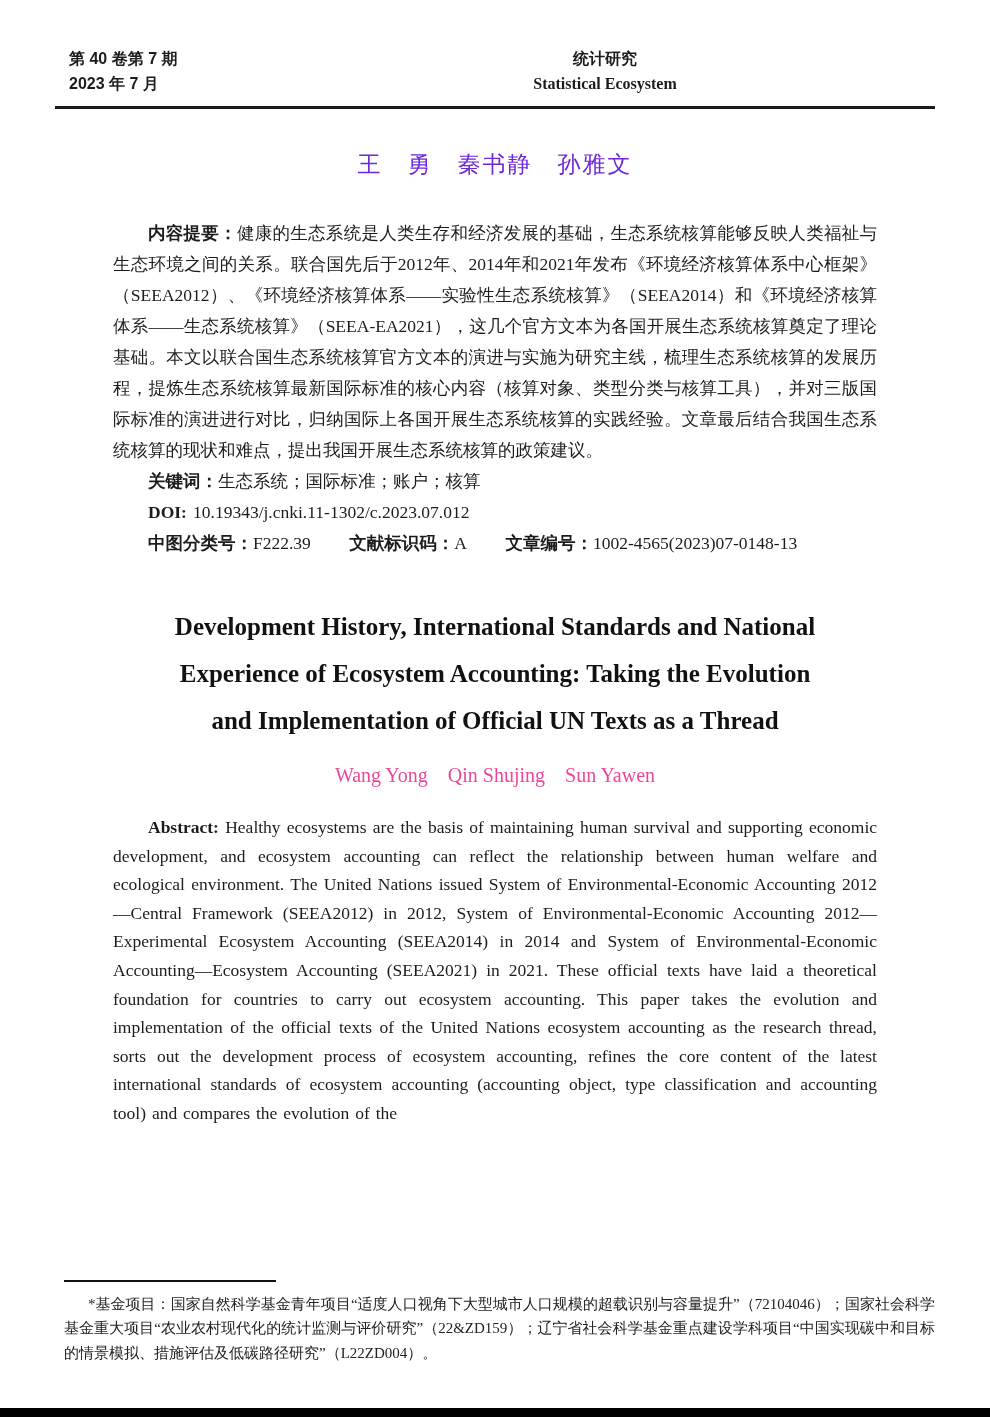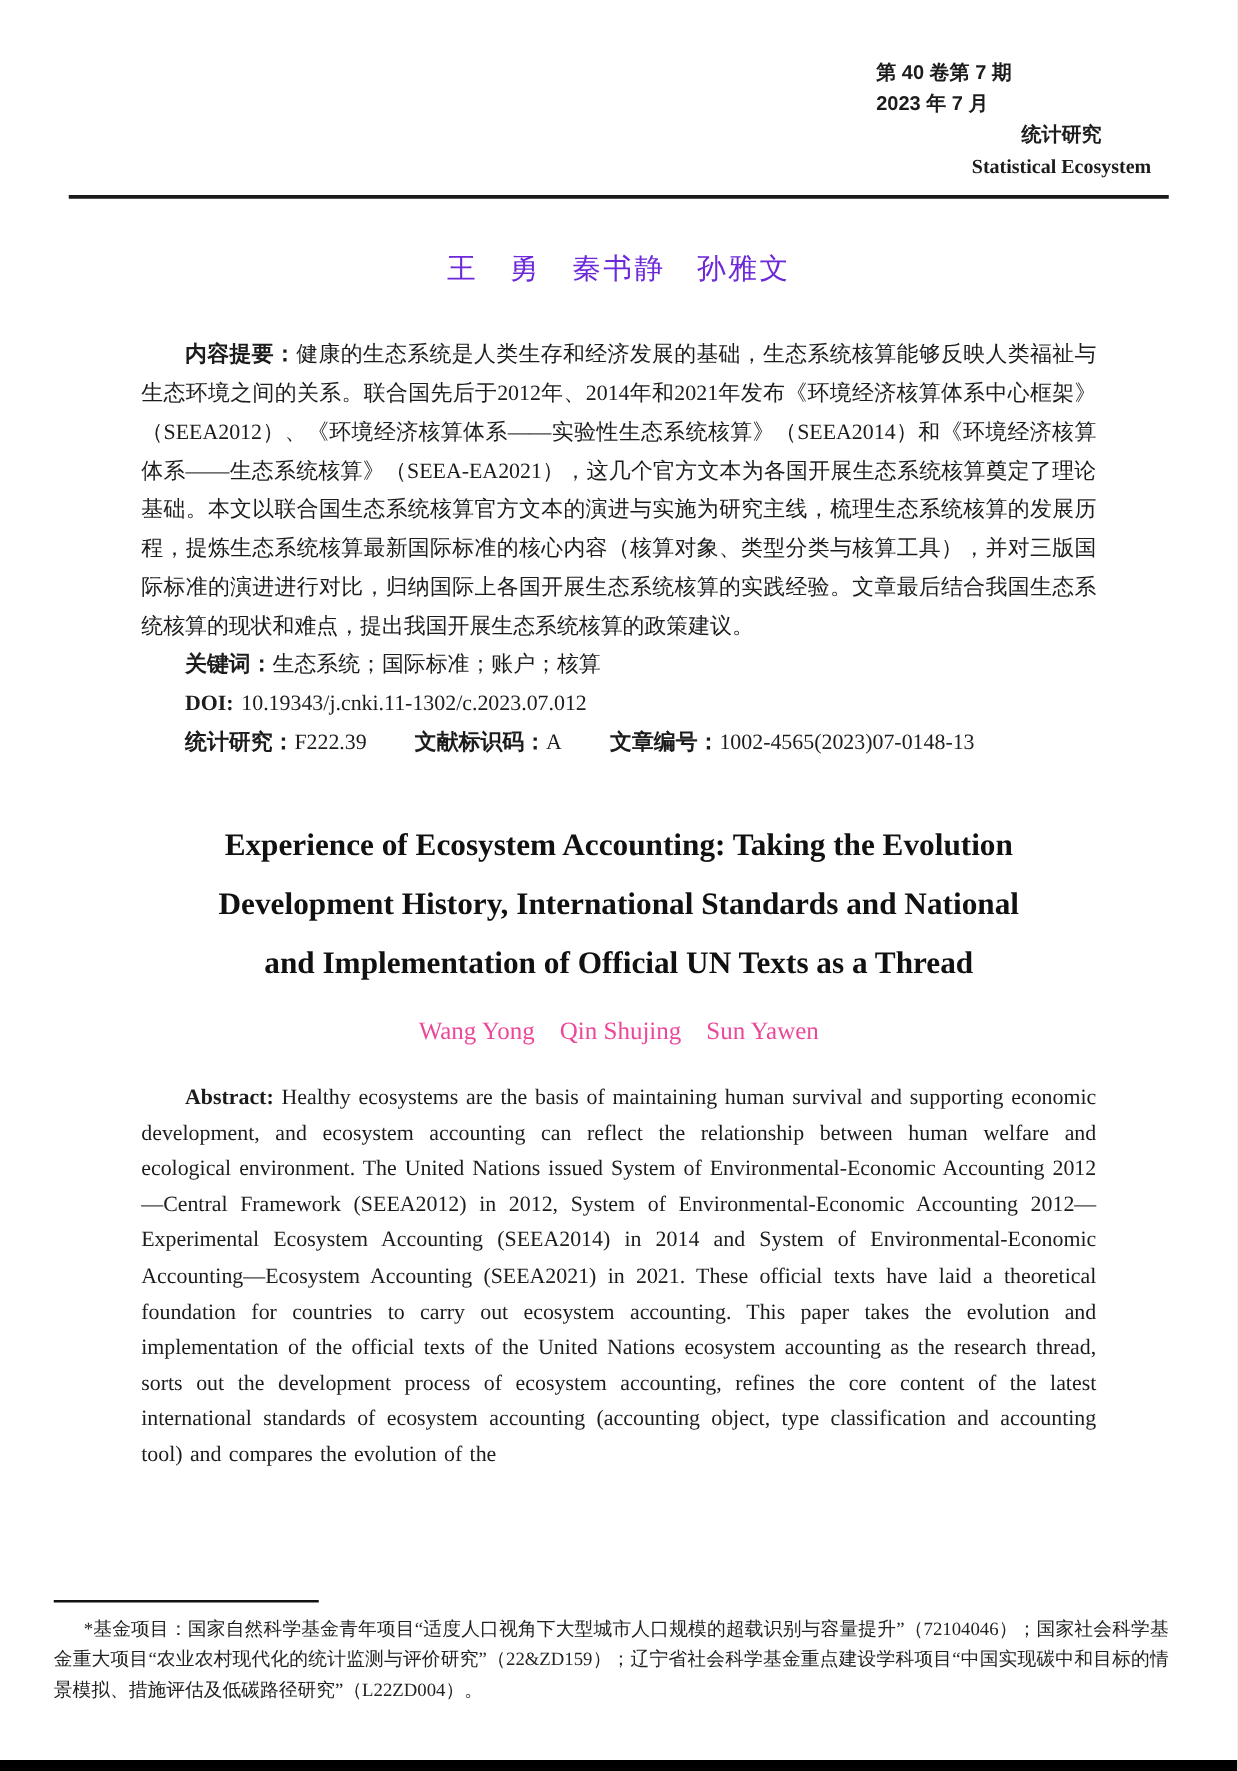--- a/index.html
+++ b/index.html
@@ -19,21 +19,20 @@
     margin: 0 55px;
     padding: 46px 14px 10px 14px;
     border-bottom: 3px solid #1a1a1a;
     display: flex;
     justify-content: space-between;
     align-items: flex-end;
     font-family: "Liberation Sans", "DejaVu Sans", sans-serif;
     font-weight: bold;
     font-size: 16px;
     line-height: 25px;
-    flex-direction: column;
   }
   .jheader .col { white-space: nowrap; }
   .jheader .c-left  { text-align: left;  width: 220px; }
   .jheader .c-mid   { text-align: center; flex: 1; }
   .jheader .c-right { text-align: right; width: 220px; font-family: "Liberation Serif", serif; }
   .jheader .c-mid .en { font-family: "Liberation Serif", serif; }
 
   
   .title-cn {
     margin: 40px 60px 0;
@@ -100,21 +99,21 @@
     margin: 26px 113px 0 113px;
     font-size: 17.5px;
     line-height: 28.6px;
     text-align: justify;
   }
   .abs-en p { margin: 0; text-indent: 2em; word-spacing: 1.5px; }
 
   
   .footnote-area {
     position: absolute;
-    left: 43px;
+    left: 64px;
     right: 55px;
     bottom: 52px;
   }
   .footnote-rule {
     width: 212px;
     border-top: 2.5px solid #111;
     margin-bottom: 10px;
   }
   .footnote {
     font-size: 15px;
@@ -148,26 +147,26 @@
   </header>
 
 
 
   <div class="authors-cn">王　勇　秦书静　孙雅文</div>
 
   <section class="abs-cn">
     <p><span class="blabel">内容提要：</span><span>健康的生态系统是人类生存和经济发展的基础，生态系统核算能够反映人类福祉与生态环境之间的关系。联合国先后于2012年、2014年和2021年发布《环境经济核算体系中心框架》（SEEA2012）、《环境经济核算体系——实验性生态系统核算》（SEEA2014）和《环境经济核算体系——生态系统核算》（SEEA-EA2021），这几个官方文本为各国开展生态系统核算奠定了理论基础。本文以联合国生态系统核算官方文本的演进与实施为研究主线，梳理生态系统核算的发展历程，提炼生态系统核算最新国际标准的核心内容（核算对象、类型分类与核算工具），并对三版国际标准的演进进行对比，归纳国际上各国开展生态系统核算的实践经验。文章最后结合我国生态系统核算的现状和难点，提出我国开展生态系统核算的政策建议。</span></p>
     <p><span class="blabel">关键词：</span><span>生态系统；国际标准；账户；核算</span></p>
     <p><span class="doi-label">DOI:</span><span>10.19343/j.cnki.11-1302/c.2023.07.012</span></p>
-    <p><span class="blabel">统计研究：</span><span>F222.39</span><span class="blabel meta-gap">文献标识码：</span><span>A</span><span class="blabel meta-gap">文章编号：</span><span>1002-4565(2023)07-0148-13</span></p>
+    <p><span class="blabel">中图分类号：</span><span>F222.39</span><span class="blabel meta-gap">文献标识码：</span><span>A</span><span class="blabel meta-gap">文章编号：</span><span>1002-4565(2023)07-0148-13</span></p>
   </section>
 
   <h2 class="title-en" style="margin-block:44px 0;">
+    <div>Development History, International Standards and National</div>
     <div>Experience of Ecosystem Accounting: Taking the Evolution</div>
-    <div>Development History, International Standards and National</div>
     <div>and Implementation of Official UN Texts as a Thread</div>
   </h2>
 
   <div class="authors-en">Wang Yong    Qin Shujing    Sun Yawen</div>
 
   <section class="abs-en">
     <p><b>Abstract:</b> <span>Healthy ecosystems are the basis of maintaining human survival and supporting economic development, and ecosystem accounting can reflect the relationship between human welfare and ecological environment. The United Nations issued System of Environmental-Economic Accounting 2012—Central Framework (SEEA2012) in 2012, System of Environmental-Economic Accounting 2012—Experimental Ecosystem Accounting (SEEA2014) in 2014 and System of Environmental-Economic Accounting—Ecosystem Accounting (SEEA2021) in 2021. These official texts have laid a theoretical foundation for countries to carry out ecosystem accounting. This paper takes the evolution and implementation of the official texts of the United Nations ecosystem accounting as the research thread, sorts out the development process of ecosystem accounting, refines the core content of the latest international standards of ecosystem accounting (accounting object, type classification and accounting tool) and compares the evolution of the</span></p>
   </section>
 
   <div class="footnote-area">

